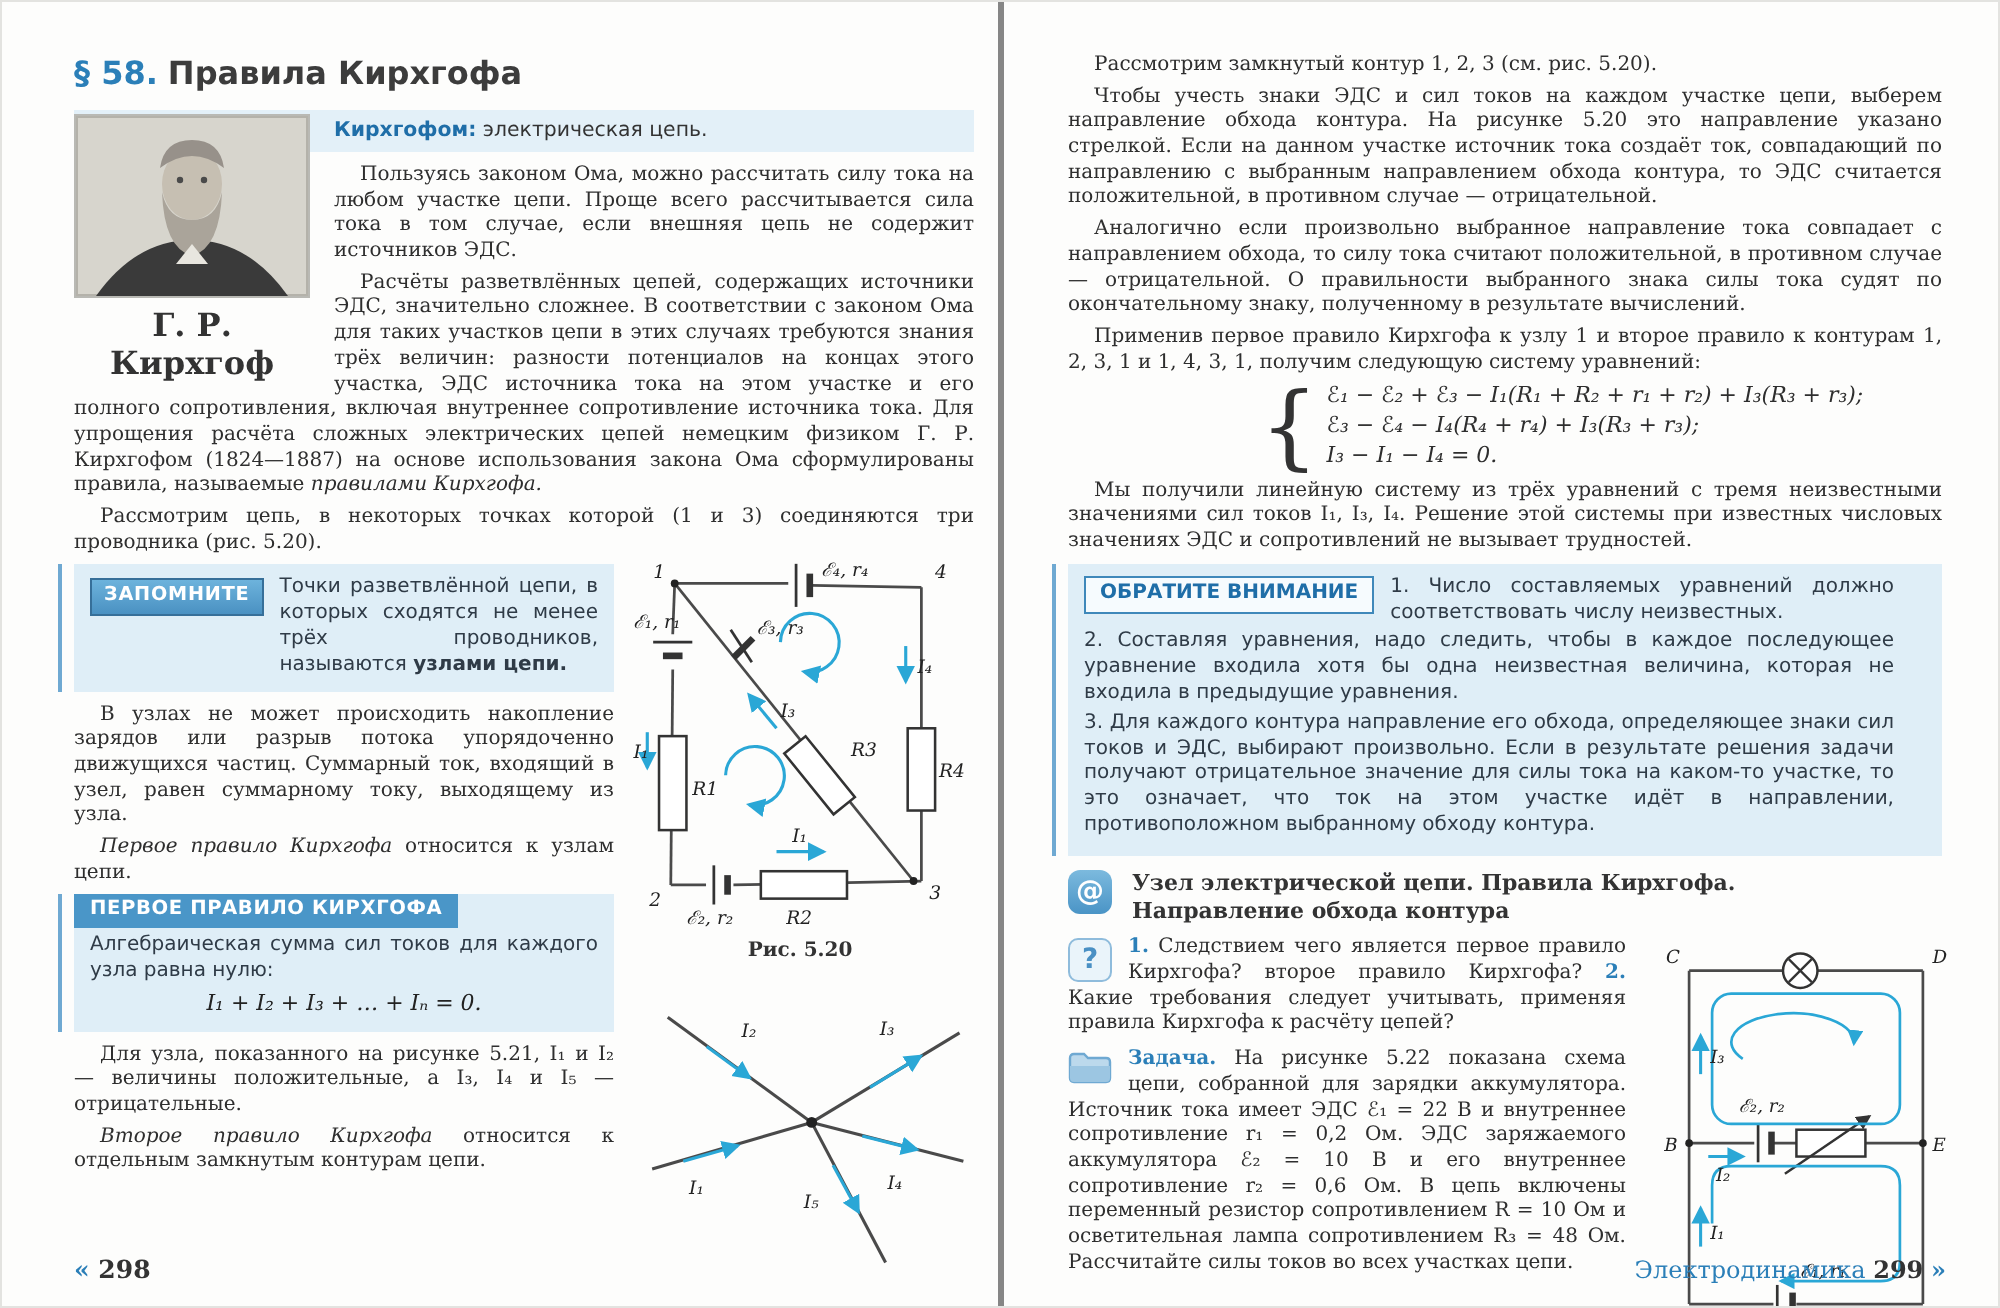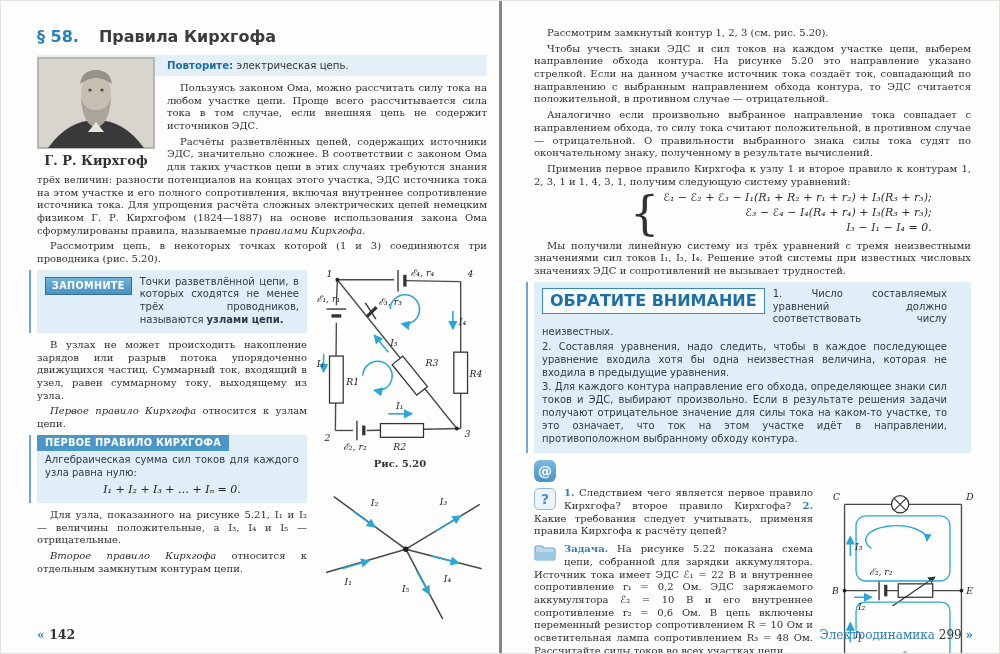--- a/index.html
+++ b/index.html
@@ -8,63 +8,63 @@
   .page{position:absolute;top:0;height:654px;box-sizing:border-box;overflow:hidden;}
   .page-left{left:0;width:498px;padding:26px 12px 0 36px;}
   .page-right{left:501px;width:499px;padding:26px 30px 0 32px;}
   p{margin:0 0 3px 0;font-size:10px;line-height:1.27;text-align:justify;}
   .indent{text-indent:13px;}
   .em{font-style:italic;}
   .b{font-weight:bold;}
   .blue{color:#2b7fb8;}
   
   .heading{font-family:"DejaVu Sans","Liberation Sans",sans-serif;font-size:16px;font-weight:bold;margin-bottom:9px;color:#3c3c3c;}
-  .heading .num{color:#2b7fb8;margin-right:20px;}
+  .heading .num{color:#2b7fb8;margin-right:5px;}
   
   .portrait-wrap{float:left;width:118px;margin:2px 12px 2px 0;text-align:center;}
   .portrait{width:116px;height:90px;border:1px solid #b9b9b4;background:#d9d8d2;display:block;}
-  .portrait-caption{font-size:13px;font-weight:bold;margin-top:4px;color:#333;}
+  .portrait-caption{font-size:16px;font-weight:bold;margin-top:4px;color:#333;}
   
   .povtorite{background:#e3f0f8;font-family:"DejaVu Sans","Liberation Sans",sans-serif;font-size:10.2px;padding:5px 9px;margin-bottom:6px;color:#333;}
   .povtorite .lbl{color:#1f6ea8;font-weight:bold;}
   
   .left-lower{position:relative;padding-right:180px;margin-top:2px;}
   .figcol{position:absolute;right:0;top:-4px;width:174px;text-align:center;}
   .figcap{font-size:10px;font-weight:bold;color:#333;margin:2px 0 6px 0;}
   
   .box{position:relative;background:#dfeef7;padding:6px 8px;margin:4px 0 6px 0;font-family:"DejaVu Sans","Liberation Sans",sans-serif;font-size:10px;line-height:1.28;color:#2f3b47;text-align:justify;}
   .box::before{content:"";position:absolute;left:-8px;top:0;bottom:0;width:2px;background:#6fa9d2;}
   .chip{display:inline-block;background:linear-gradient(#6db3dc,#4a91c2);border:1px solid #366f99;color:#fff;font-weight:bold;font-size:9.6px;padding:2px 6px;letter-spacing:.4px;}
   .zap-row{display:flex;gap:8px;align-items:flex-start;}
   .zap-row .chip{flex:0 0 auto;margin-top:1px;}
   .rule-box{padding-top:0;}
   .rule-strip{display:inline-block;background:#4a96c8;color:#fff;font-weight:bold;font-size:9.8px;padding:2px 8px;margin:0 0 3px -8px;letter-spacing:.3px;}
   .formula{font-family:"DejaVu Serif",serif;font-style:italic;font-size:11px;text-align:center;color:#222;margin-top:3px;}
   
   .eq-block{display:flex;align-items:center;margin:2px 0 4px 96px;}
   .brace{font-size:46px;line-height:.9;color:#333;font-family:"DejaVu Serif",serif;margin-right:4px;}
-  .eq-line{font-style:italic;font-size:11px;line-height:1.35;text-align:right;}
-  
-  .att-label{float:left;border:1.5px solid #3f88ba;background:#f6fbfe;color:#1f6ea8;font-weight:bold;font-size:16px;padding:2px 7px;margin:0 8px 2px 0;}
+  .eq-line{font-style:italic;font-size:11px;line-height:1.35;text-align:left;}
+  
+  .att-label{float:left;border:1.5px solid #3f88ba;background:#f6fbfe;color:#1f6ea8;font-weight:bold;font-size:10px;padding:2px 7px;margin:0 8px 2px 0;}
   .att-item{margin:0 16px 2px 0;text-align:justify;}
   
   .weblink{display:flex;gap:10px;align-items:flex-start;margin:7px 0 5px 0;}
   .at-icon{flex:0 0 auto;width:22px;height:22px;border-radius:6px;background:linear-gradient(#7cbade,#4a94c6);color:#fff;font-family:"DejaVu Sans",sans-serif;font-weight:bold;font-size:14px;display:flex;align-items:center;justify-content:center;}
   .weblink-text{font-weight:bold;font-size:11px;line-height:1.3;color:#333;max-width:330px;}
   
   .bottom-cols{position:relative;padding-right:158px;}
   .bcol-right{position:absolute;right:-8px;top:2px;width:152px;text-align:center;}
   .icon-float{float:left;margin:1px 8px 2px 0;}
   .q-icon{width:20px;height:20px;border:1.5px solid #8fbcdc;border-radius:5px;background:#eaf4fa;color:#4a90c4;font-family:"DejaVu Sans",sans-serif;font-weight:bold;font-size:14px;display:flex;align-items:center;justify-content:center;}
   .folder-icon{width:22px;height:18px;}
   .footer-left{position:absolute;left:36px;bottom:13px;font-size:12.5px;font-weight:bold;color:#333;}
   .footer-left .mark{color:#2b7fb8;font-weight:bold;}
   .footer-right{position:absolute;right:28px;bottom:13px;font-size:12px;}
   .footer-right .chapter{color:#2b7fb8;}
-  .footer-right .pnum{font-weight:normal;color:#333;text-align:center;}
+  .footer-right .pnum{font-weight:bold;color:#333;text-align:center;}
   .footer-right .mark{color:#2b7fb8;font-weight:bold;}
   svg text{font-family:"DejaVu Serif",serif;}
   svg .var{font-style:italic;font-size:9.5px;fill:#222;}
 </style>
 </head>
 <body>
 
 <div class="spread">
 
   <div class="page page-left">
@@ -82,21 +82,21 @@
         <path d="M42 26 Q44 12 58 12 Q72 12 74 26 Q66 20 58 20 Q50 20 42 26 Z" fill="#97918a"></path>
         <path d="M43 38 Q44 66 58 70 Q72 66 73 38 Q70 52 58 52 Q46 52 43 38 Z" fill="#aaa49a"></path>
         <circle cx="52" cy="32" r="1.6" fill="#4a4a4a"></circle>
         <circle cx="64" cy="32" r="1.6" fill="#4a4a4a"></circle>
         <path d="M50 74 L58 64 L66 74 Z" fill="#e8e6df"></path>
       </svg>
       <div class="portrait-caption">Г. Р. Кирхгоф</div>
     </div>
 
     <div class="povtorite">
-      <span class="lbl">Повторите:</span>
+      <span class="lbl">Кирхгофом:</span>
       <span>электрическая цепь.</span>
     </div>
 
     <p class="indent">Пользуясь законом Ома, можно рассчитать силу тока на любом участке цепи. Проще всего рассчитывается сила тока в том случае, если внешняя цепь не содержит источников ЭДС.</p>
     <p class="indent"><span>Расчёты разветвлённых цепей, содержащих источники ЭДС, значительно сложнее. В соответствии с законом Ома для таких участков цепи в этих случаях требуются знания трёх величин: разности потенциалов на концах этого участка, ЭДС источника тока на этом участке и его полного сопротивления, включая внутреннее сопротивление источника тока. Для упрощения расчёта сложных электрических цепей немецким физиком Г. Р. Кирхгофом (1824—1887) на основе использования закона Ома сформулированы правила, называемые </span><span class="em">правилами Кирхгофа.</span></p>
     <p class="indent" style="clear:both;">Рассмотрим цепь, в некоторых точках которой (1 и 3) соединяются три проводника (рис. 5.20).</p>
 
     <div class="left-lower">
 
       <div class="box">
@@ -212,21 +212,21 @@
           <text class="var" x="29" y="103">I₁</text>
           <text class="var" x="131" y="100">I₄</text>
           <text class="var" x="88" y="110">I₅</text>
         </svg>
         
       </div>
     </div>
 
     <div class="footer-left">
       <span class="mark">«</span>
-      <span>142</span>
+      <span>298</span>
     </div>
   </div>
 
   <div class="divider"></div>
 
   <div class="page page-right">
 
     <p class="indent">Рассмотрим замкнутый контур 1, 2, 3 (см. рис. 5.20).</p>
     <p class="indent">Чтобы учесть знаки ЭДС и сил токов на каждом участке цепи, выберем направление обхода контура. На рисунке 5.20 это направление указано стрелкой. Если на данном участке источник тока создаёт ток, совпадающий по направлению с выбранным направлением обхода контура, то ЭДС считается положительной, в противном случае — отрицательной.</p>
     <p class="indent">Аналогично если произвольно выбранное направление тока совпадает с направлением обхода, то силу тока считают положительной, в противном случае — отрицательной. О правильности выбранного знака силы тока судят по окончательному знаку, полученному в результате вычислений.</p>
@@ -245,20 +245,21 @@
 
     <div class="box">
       <div class="att-label">ОБРАТИТЕ ВНИМАНИЕ</div>
       <div class="att-item">1. Число составляемых уравнений должно соответствовать числу неизвестных.</div>
       <div class="att-item" style="clear:left;">2. Составляя уравнения, надо следить, чтобы в каждое последующее уравнение входила хотя бы одна неизвестная величина, которая не входила в предыдущие уравнения.</div>
       <div class="att-item">3. Для каждого контура направление его обхода, определяющее знаки сил токов и ЭДС, выбирают произвольно. Если в результате решения задачи получают отрицательное значение для силы тока на каком-то участке, то это означает, что ток на этом участке идёт в направлении, противоположном выбранному обходу контура.</div>
     </div>
 
     <div class="weblink">
       <span class="at-icon">@</span>
+      <div class="weblink-text">Узел электрической цепи. Правила Кирхгофа. Направление обхода контура</div>
     </div>
 
     <div class="bottom-cols">
       <div>
 
         <div style="margin-bottom:5px;">
           <span class="q-icon icon-float">?</span>
           <p><span class="blue b">1.</span><span> Следствием чего является первое правило Кирхгофа? второе правило Кирхгофа? </span><span class="blue b">2.</span><span> Какие требования следует учитывать, применяя правила Кирхгофа к расчёту цепей?</span></p>
         </div>
 

